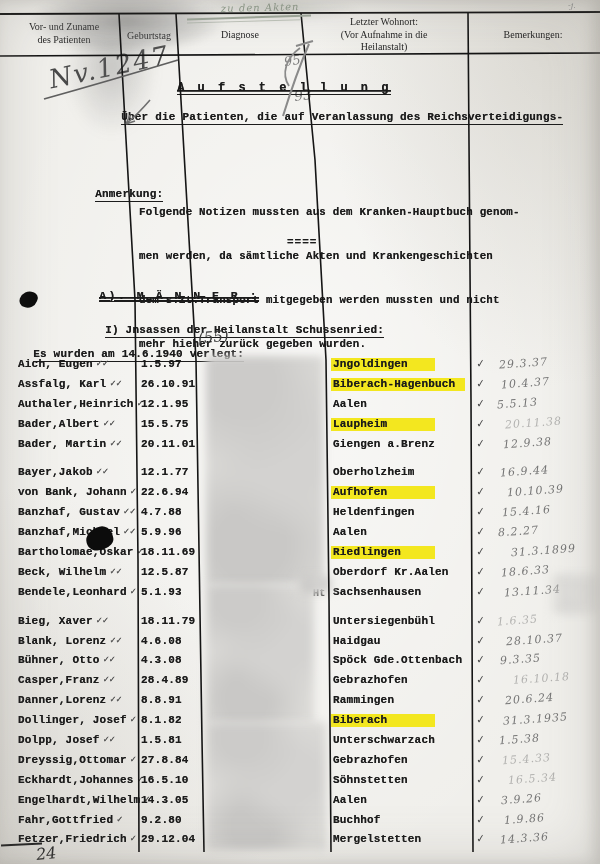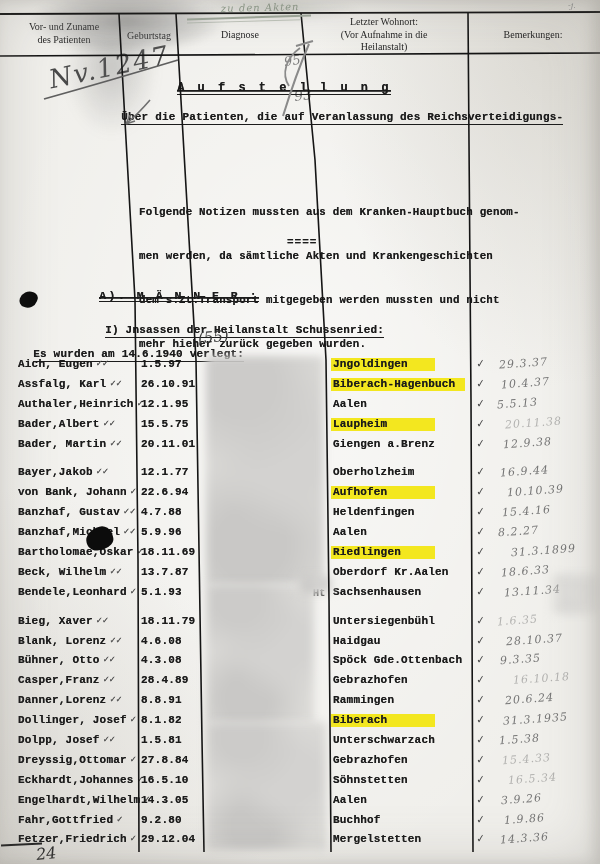--- a/index.html
+++ b/index.html
@@ -103,30 +103,32 @@
   <div class="abs hand" style="left:48px;top:52px;font-size:26px;color:#4a4a4a;letter-spacing:2px;transform:rotate(-12deg);">Nv.1247</div>
   <div class="abs hand" style="left:284px;top:53px;font-size:13px;color:#7c7c7c;transform:rotate(-9deg);">95</div>
   <div class="abs hand" style="left:294px;top:87px;font-size:14px;color:#7c7c7c;transform:rotate(-7deg);">93</div>
 
   <div class="abs tw" style="left:150px;top:69px;width:240px;text-align:center;">
     <span class="ul2" style="letter-spacing:3px;font-size:12px;">A u f s t e l l u n g</span>
   </div>
   <div class="abs tw" style="left:94px;top:99px;">
     <span class="ul">Über die Patienten, die auf Veranlassung des Reichsverteidigungs-</span></div>
 
+  <div class="abs tw" style="left:68px;top:176px;">
+    <span class="ul">Anmerkung:</span></div>
   <div class="abs tw" style="left:139px;top:176px;width:400px;line-height:14.6px;font-size:10.8px;">
     <div>Folgende Notizen mussten aus dem Kranken-Hauptbuch genom-</div>
     <div>men werden, da sämtliche Akten und Krankengeschichten</div>
     <div>dem s.Zt.Transport mitgegeben werden mussten und nicht</div>
     <div>mehr hieher zurück gegeben wurden.</div>
   </div>
   <div class="abs tw" style="left:287px;top:236px;letter-spacing:1px;">====</div>
 
   <div class="abs tw" style="left:72px;top:277px;">
-    <span class="ul2" style="letter-spacing:2.5px;font-size:11.5px;">A). M Ä N N E R :</span></div>
+    <span class="ul2" style="letter-spacing:2.5px;font-size:11.5px;text-decoration:underline;">A). M Ä N N E R :</span></div>
   <div class="abs tw" style="left:78px;top:312px;">
     <span class="ul">I) Jnsassen der Heilanstalt Schussenried:</span></div>
   <div class="abs tw" style="left:6px;top:336px;">
     <span class="ul">Es wurden am 14.6.1940 verlegt:</span></div>
   <div class="abs hand" style="left:198px;top:328px;font-size:15px;color:#3a3a3a;transform:rotate(-5deg);">(55)</div>
 
   <div class="blob" style="left:20px;top:291px;width:17px;height:17px;border-radius:65% 35% 60% 40%;transform:rotate(20deg);"></div>
   <div class="blob" style="left:86px;top:527px;width:27px;height:23px;border-radius:70% 45% 55% 50%/60% 55% 45% 50%;transform:rotate(-15deg);"></div>
 
   <div class="rows">
@@ -195,21 +197,21 @@
       </div>
       <div class="row">
         <span class="tw c-name">Bartholomae,Oskar<span class="pc">✓</span></span>
         <span class="tw c-birth">18.11.69</span>
         <span class="tw c-place"><span class="hl">Riedlingen</span></span>
         <span class="c-check">✓</span>
         <span class="hand c-remark" style="transform: rotate(-4deg) translateX(14px);">31.3.1899</span>
       </div>
       <div class="row">
         <span class="tw c-name">Beck, Wilhelm<span class="pc">✓✓</span></span>
-        <span class="tw c-birth">13.7.87</span>
+        <span class="tw c-birth">12.5.87</span>
         <span class="tw c-place"><span class="">Oberdorf Kr.Aalen</span></span>
         <span class="c-check">✓</span>
         <span class="hand c-remark" style="transform: rotate(-4deg) translateX(4px);">18.6.33</span>
       </div>
       <div class="row">
         <span class="tw c-name">Bendele,Leonhard<span class="pc">✓</span></span>
         <span class="tw c-birth">5.1.93</span>
         <span class="tw frag">Ht</span>
         <span class="tw c-place"><span class="">Sachsenhausen</span></span>
         <span class="c-check">✓</span>

